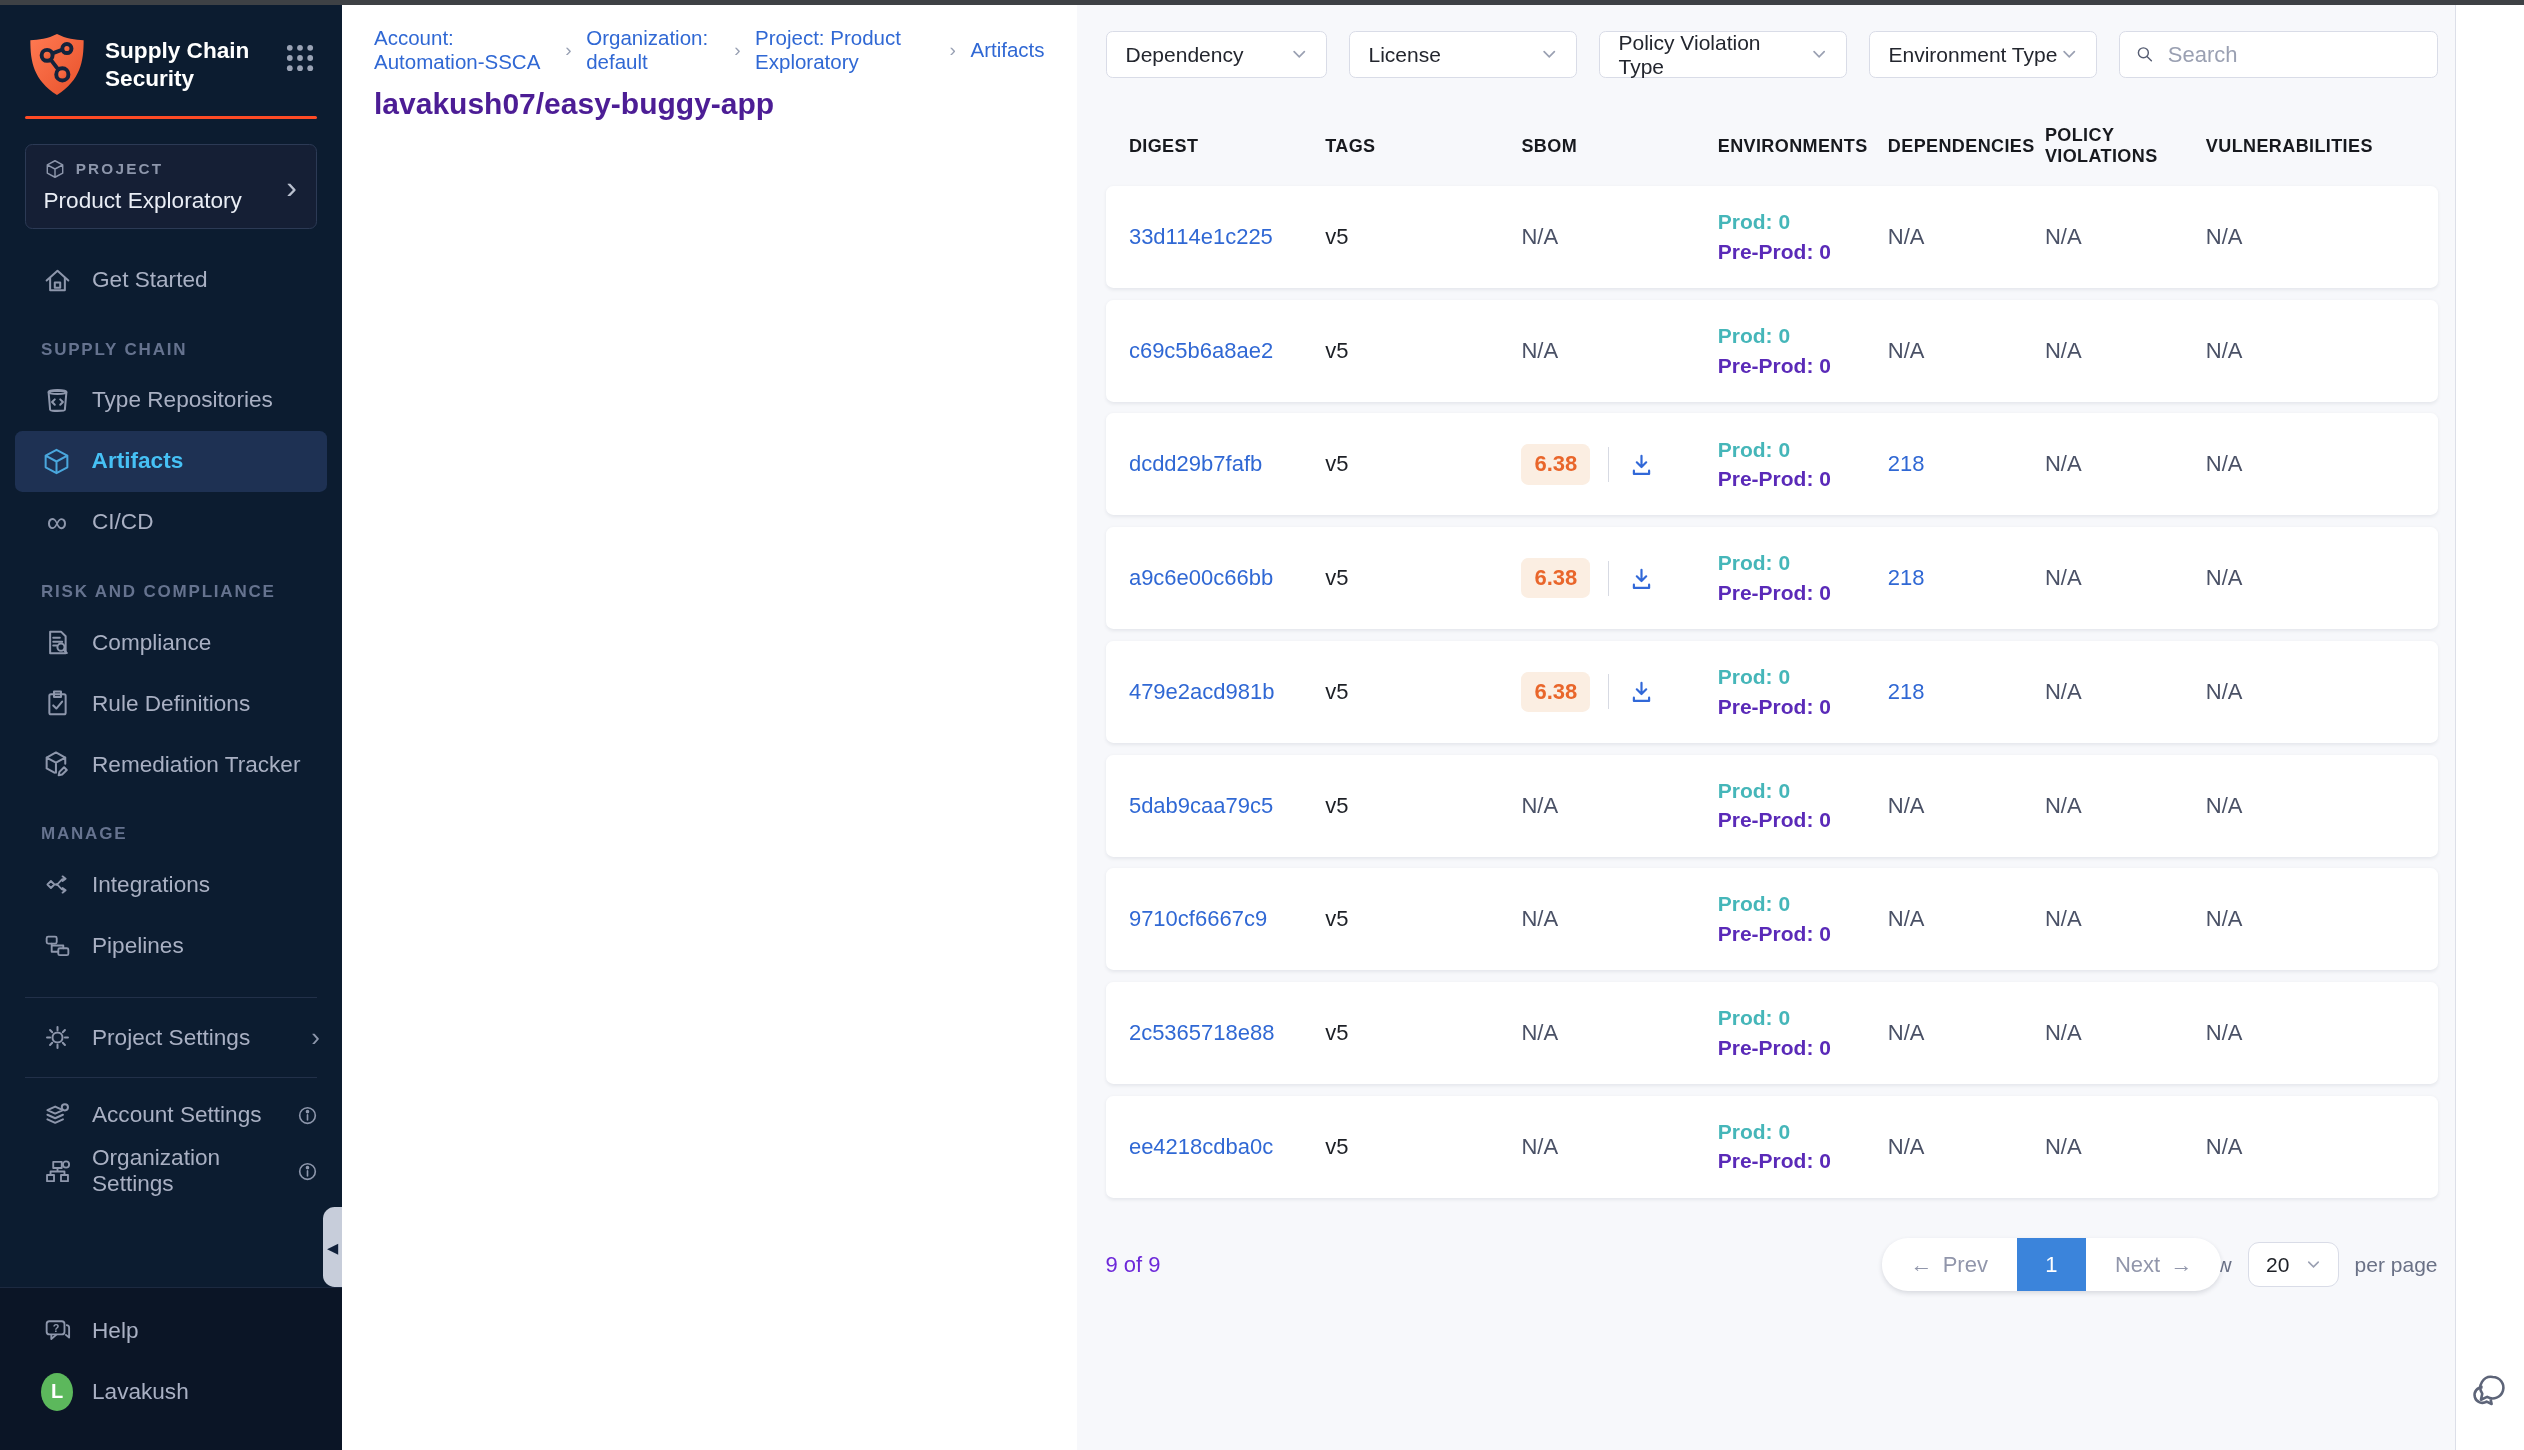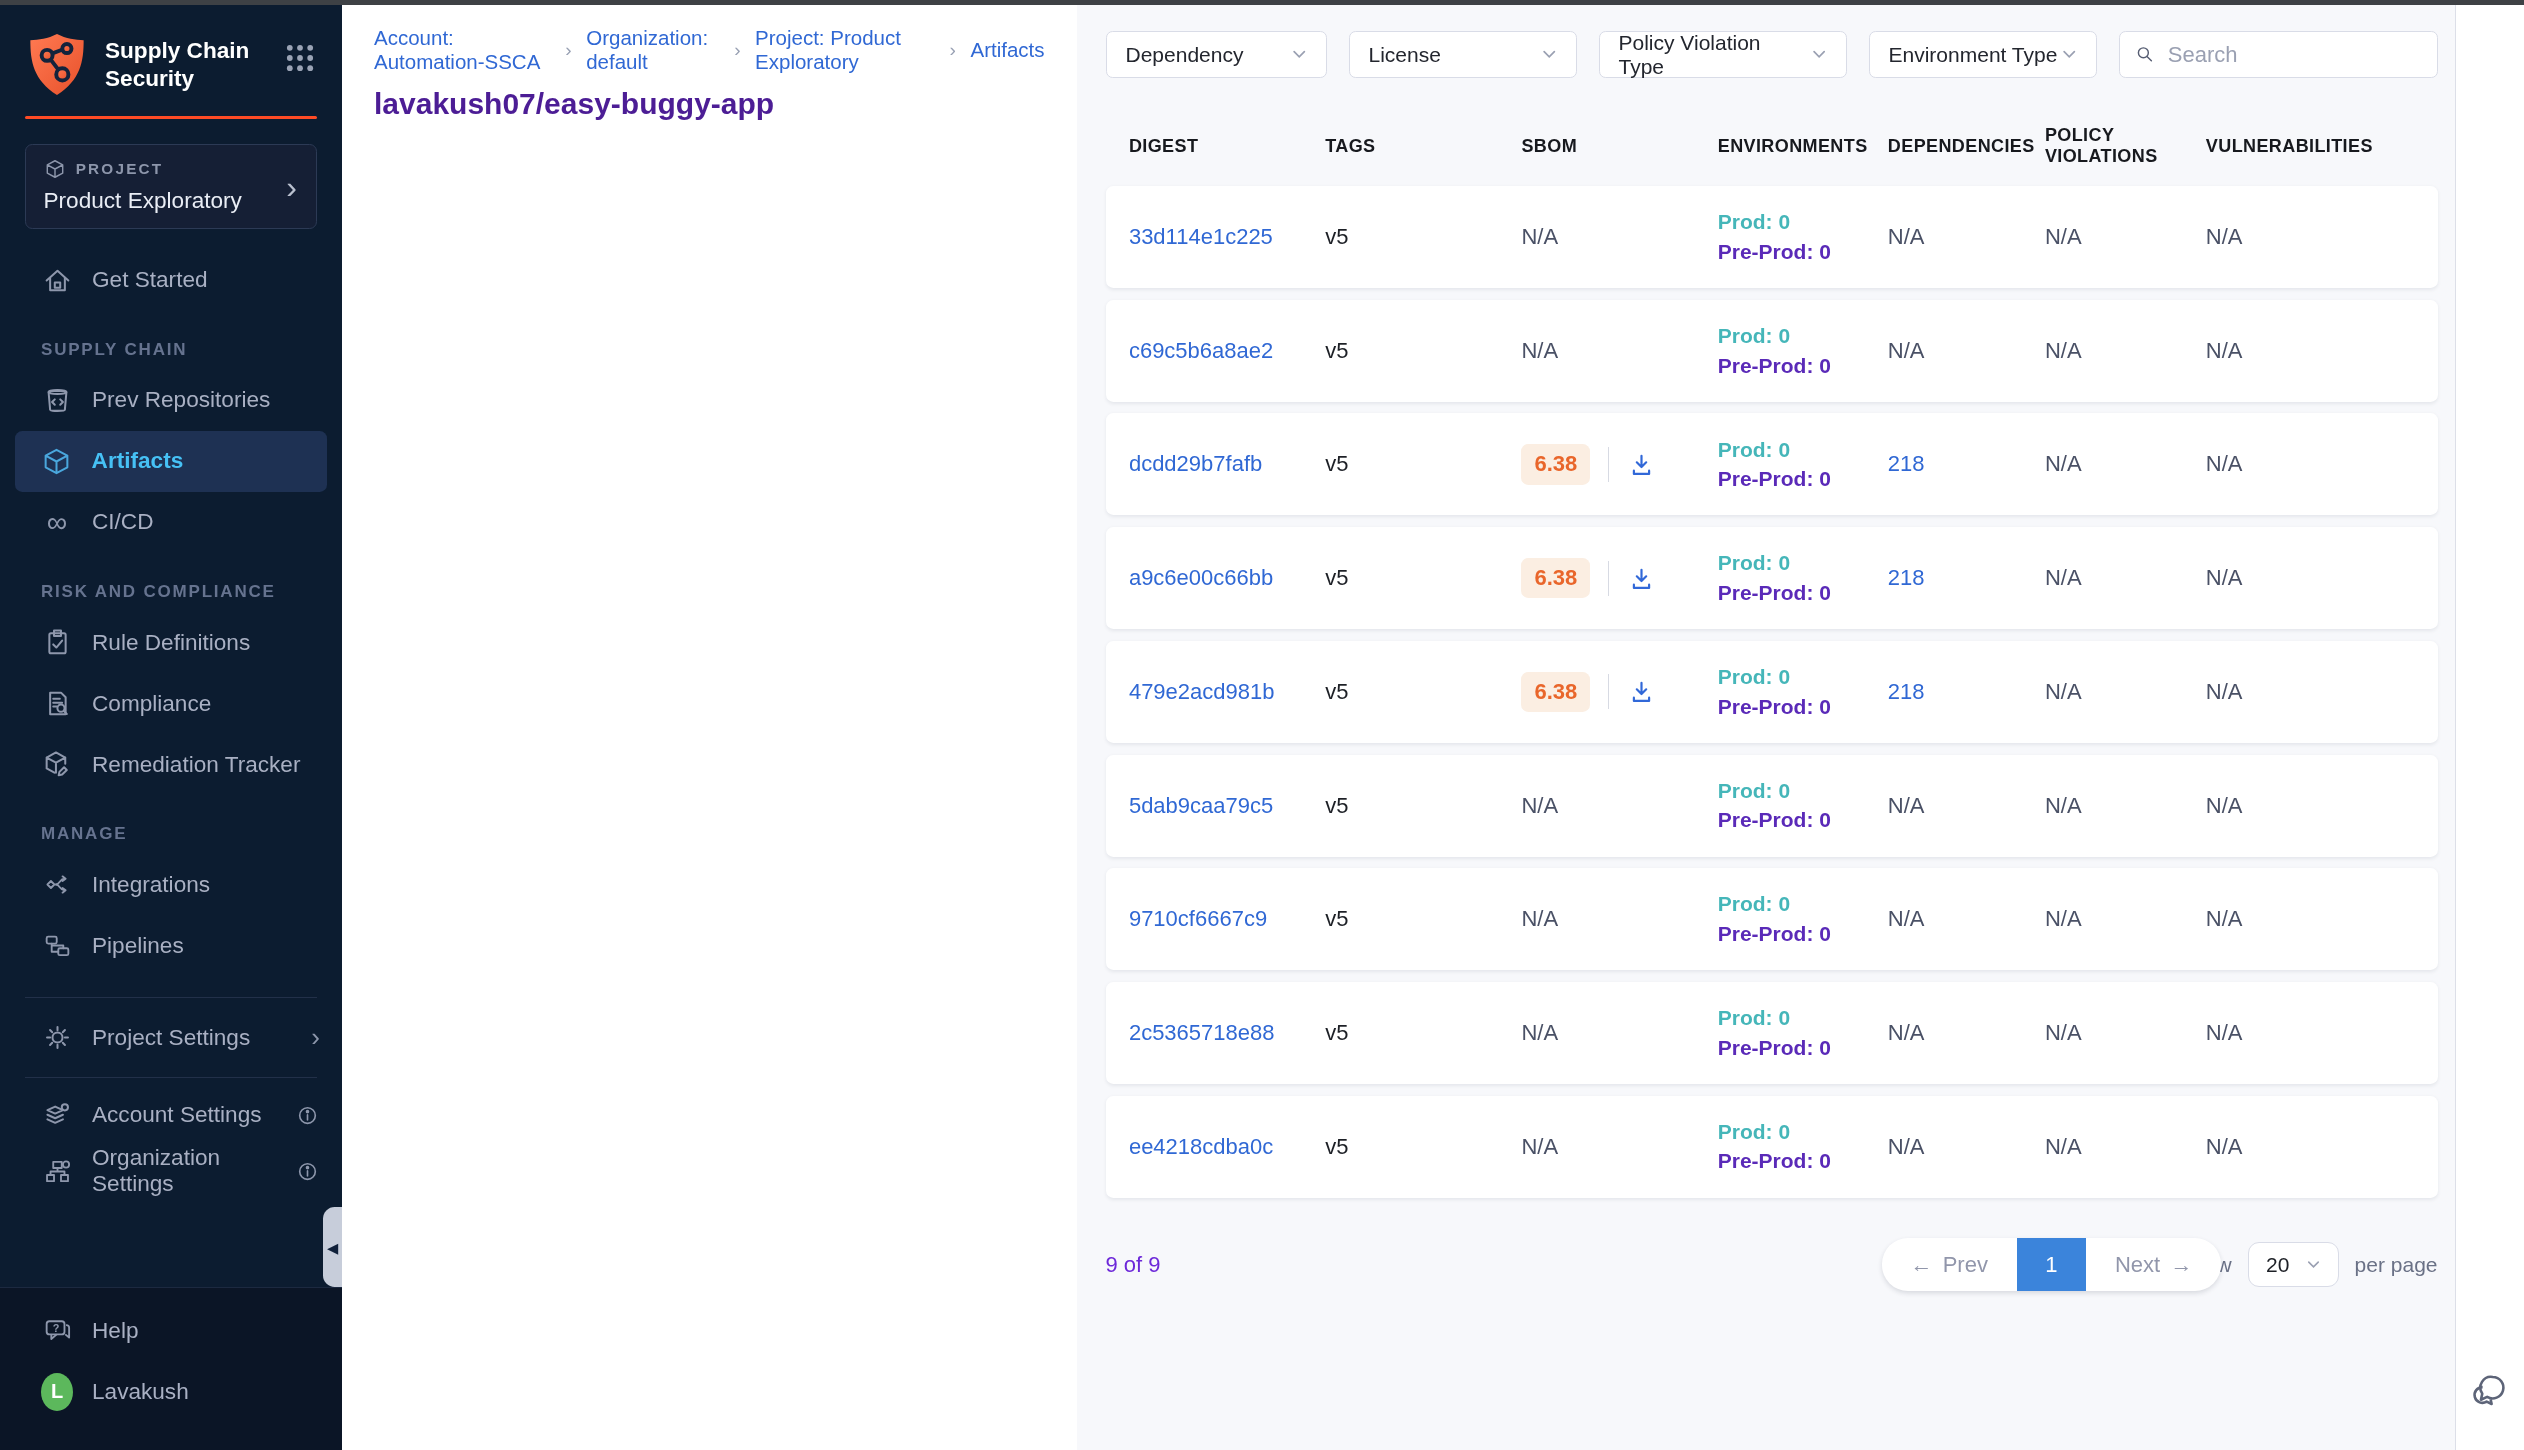--- a/index.html
+++ b/index.html
@@ -143,62 +143,62 @@
       <div class="section-label">SUPPLY CHAIN</div>
 
       <div class="nav-item">
         <span class="nicon">
           <svg width="31" height="31" viewBox="0 0 40 40" fill="none" stroke="#8e97ac" stroke-width="2.6" stroke-linecap="round" stroke-linejoin="round">
             <path d="M8.5 9 C8.5 7 31.5 7 31.5 9 L29.5 32 C29.5 34 10.5 34 10.5 32 Z"></path>
             <ellipse cx="20" cy="9" rx="11.5" ry="2.6"></ellipse>
             <path d="M16.5 18.5 L13 22 L16.5 25.5 M23.5 18.5 L27 22 L23.5 25.5"></path>
           </svg>
         </span>
-        <span>Prev Repositories</span>
+        <span>Type Repositories</span>
       </div>
 
       <div class="nav-item active">
         <span class="nicon">
           <svg width="31" height="31" viewBox="0 0 40 40" fill="none" stroke="#4aa7dd" stroke-width="2.6" stroke-linejoin="round">
             <path d="M20 5 L34 12.5 V27.5 L20 35 L6 27.5 V12.5 Z M6 12.5 L20 20 L34 12.5 M20 20 V35"></path>
           </svg>
         </span>
         <span>Artifacts</span>
       </div>
 
       <div class="nav-item">
         <span class="nicon">
             <span class="glyph-inf">∞</span>
           </span>
         <span>CI/CD</span>
       </div>
 
       <div class="section-label">RISK AND COMPLIANCE</div>
-
-      <div class="nav-item">
-        <span class="nicon">
-          <svg width="31" height="31" viewBox="0 0 40 40" fill="none" stroke="#8e97ac" stroke-width="2.6" stroke-linecap="round" stroke-linejoin="round">
-            <rect x="9.5" y="8" width="21" height="26" rx="2"></rect>
-              <rect x="15.5" y="4.5" width="9" height="7"></rect>
-            <path d="M14.5 22.5 L18.5 26.5 L26 17.5"></path>
-          </svg>
-        </span>
-        <span>Rule Definitions</span>
-      </div>
 
       <div class="nav-item">
         <span class="nicon">
           <svg width="31" height="31" viewBox="0 0 40 40" fill="none" stroke="#8e97ac" stroke-width="2.6" stroke-linecap="round" stroke-linejoin="round">
             <path d="M10.5 6 H24.5 L30.5 12 V34 H10.5 Z"></path>
               <path d="M14.5 14 H23 M14.5 19 H26 M14.5 24 H19"></path>
             <circle cx="24.5" cy="26" r="4.6"></circle>
               <path d="M28 29.5 L32 33.5"></path>
           </svg>
         </span>
         <span>Compliance</span>
+      </div>
+
+      <div class="nav-item">
+        <span class="nicon">
+          <svg width="31" height="31" viewBox="0 0 40 40" fill="none" stroke="#8e97ac" stroke-width="2.6" stroke-linecap="round" stroke-linejoin="round">
+            <rect x="9.5" y="8" width="21" height="26" rx="2"></rect>
+              <rect x="15.5" y="4.5" width="9" height="7"></rect>
+            <path d="M14.5 22.5 L18.5 26.5 L26 17.5"></path>
+          </svg>
+        </span>
+        <span>Rule Definitions</span>
       </div>
 
       <div class="nav-item">
         <span class="nicon">
           <svg width="31" height="31" viewBox="0 0 40 40" fill="none" stroke="#8e97ac" stroke-width="2.6" stroke-linecap="round" stroke-linejoin="round">
             <path d="M18 4.5 L30 11 V19 M18 4.5 L6 11 V25 L16 30.5 M6 11 L18 17.5 L30 11 M18 17.5 V30.5"></path>
             <path d="M22.5 29.5 L28.5 23.5 L32 27 L26 33 L21.5 34 Z"></path>
           </svg>
         </span>
         <span>Remediation Tracker</span>

